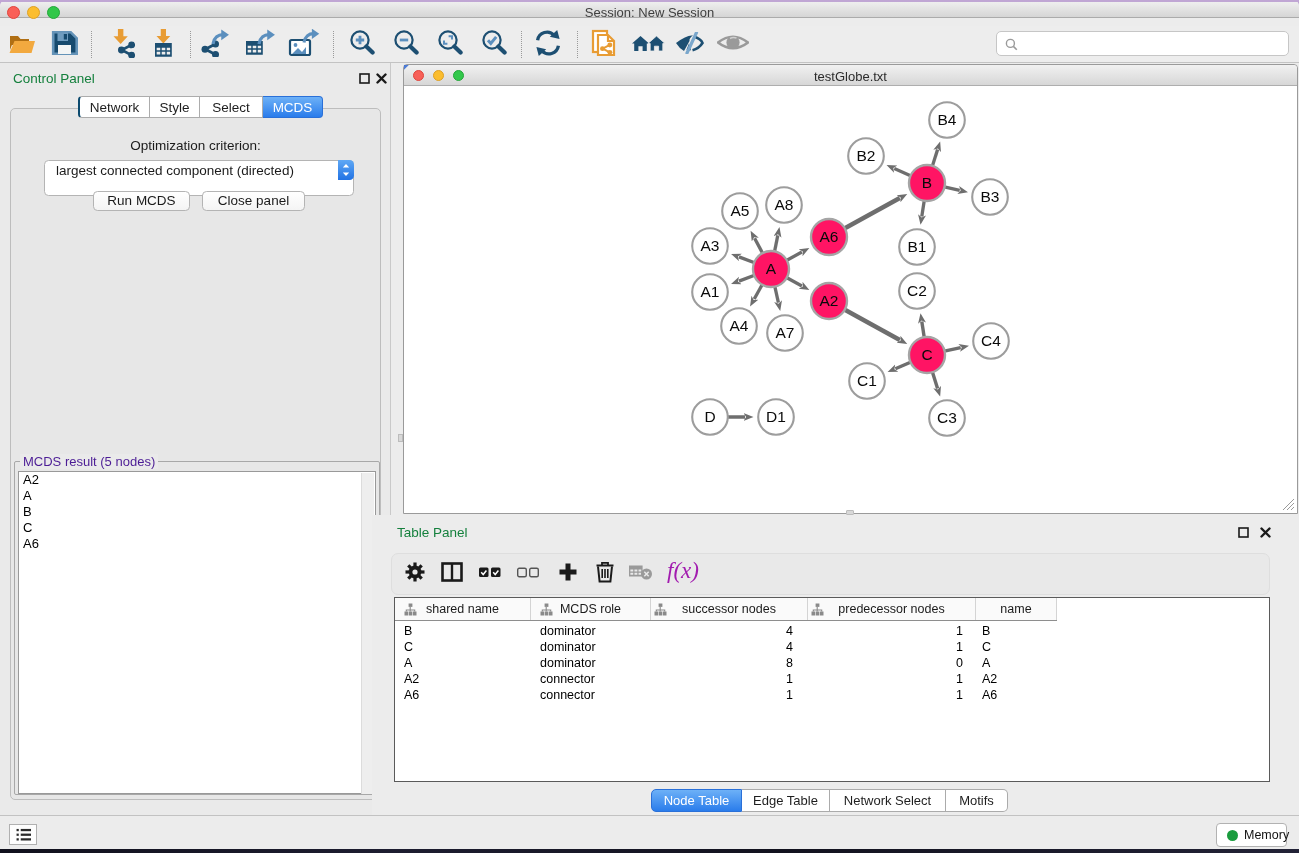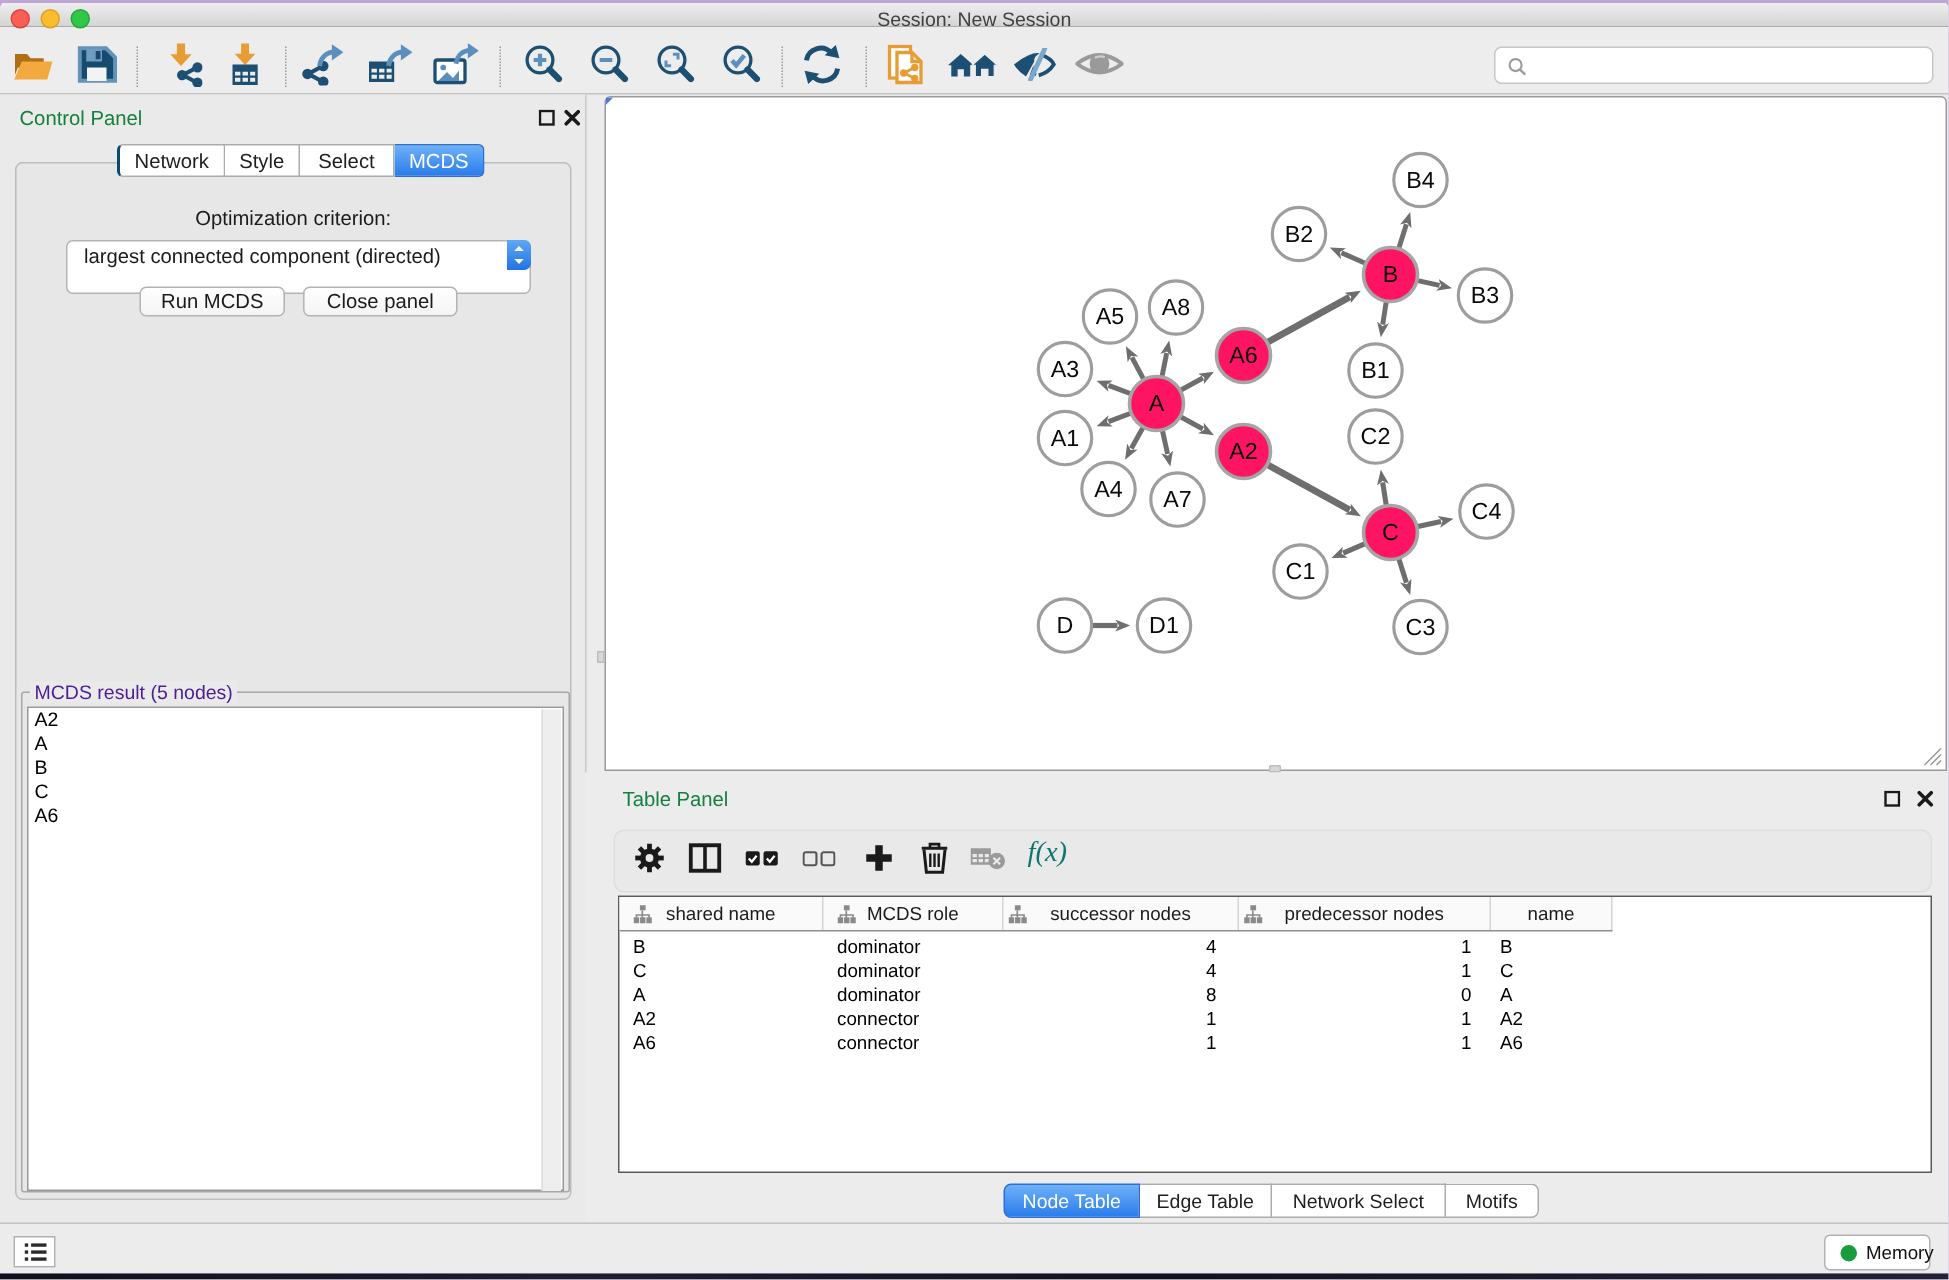--- a/index.html
+++ b/index.html
@@ -28,21 +28,21 @@
 .btn { position:absolute; height:20px; background:linear-gradient(#ffffff,#f4f4f4); border:1px solid #b4b4b4; border-radius:4.5px; font-size:13.5px; color:#1b1b1b; text-align:center; line-height:18px; }
 #fieldset { position:absolute; left:14px; top:398px; width:366px; height:334px; border:1px solid #a8a8a8; border-radius:2px; }
 #fslegend { position:absolute; left:5px; top:-8px; background:#eaeaea; padding:0 3px; font-size:13px; color:#4c1d95; }
 #fslist { position:absolute; left:3px; top:9px; width:358px; height:323px; background:#fff; border:1px solid #999; font-size:13px; color:#000; }
 #fslist .li { padding-left:4px; height:16px; line-height:16px; }
 #fsscroll { position:absolute; right:1px; top:1px; width:13px; height:321px; background:#eeeeee; border-left:1px solid #dcdcdc; }
 #netwin { position:absolute; left:403px; top:64px; width:895px; height:450px; background:#fff; border:1px solid #9a9a9a; border-radius:4px 4px 0 0; }
 #nettitle { position:absolute; left:0; top:0; width:100%; height:21px; background:linear-gradient(#f1f1f1,#d7d7d7); border-bottom:1px solid #aeaeae; border-radius:4px 4px 0 0; }
 #nettitle .t { position:absolute; width:100%; text-align:center; top:3.5px; font-size:13px; color:#2b2b2b; }
 .tl2 { position:absolute; width:11px; height:11px; border-radius:50%; top:5px; }
-#tpanel { position:absolute; left:390px; top:515px; width:869px; height:300px; background:#ececec; }
+#tpanel { position:absolute; left:372px; top:515px; width:869px; height:300px; background:#ececec; }
 #ttools { position:absolute; left:19px; top:38px; width:879px; height:42px; background:#e9e9e9; border:1px solid #dedede; border-radius:7px; }
 #ttable { position:absolute; left:22px; top:82px; width:876px; height:185px; background:#fff; border:1px solid #5a5a5a; }
 #thead { position:absolute; left:0; top:0; width:662px; height:23px; background:#fafafa; border-bottom:1px solid #8e8e8e; }
 .hcell { position:absolute; top:0; height:22px; border-right:1px solid #d4d4d4; }
 .hlab { position:absolute; top:4px; font-size:12.5px; color:#1b1b1b; width:100%; text-align:center; }
 .hic { position:absolute; top:5px; }
 .trow { position:absolute; font-size:12.5px; color:#000; height:16px; line-height:16px; }
 #tabs2 { position:absolute; left:279px; top:274px; height:23px; display:flex; }
 .tab2 { height:23px; line-height:22px; font-size:13px; text-align:center; background:#fff; border:1px solid #ababab; border-left:none; color:#1e1e1e; }
 .tab2.first { border-left:1px solid #ababab; border-radius:5px 0 0 5px; }
@@ -225,20 +225,26 @@
           <div class="li">A</div>
           <div class="li">B</div>
           <div class="li">C</div>
           <div class="li">A6</div>
         <div id="fsscroll"></div>
       </div>
     </div>
   </div>
 
   <div id="netwin">
+    <div id="nettitle">
+      <div class="tl2" style="left:9px;background:#f76058;border:0.5px solid #e0443c"></div>
+      <div class="tl2" style="left:29px;background:#fbbd2e;border:0.5px solid #dfa023"></div>
+      <div class="tl2" style="left:49px;background:#33c84b;border:0.5px solid #24a73a"></div>
+      <div class="t">testGlobe.txt</div>
+    </div>
     <svg style="position:absolute;left:0;top:0" width="8" height="8" viewBox="0 0 8 8">
         <path d="M0,0 h8 L0,8 z" fill="#3b6fd4" opacity="0.9" transform="scale(0.6)"></path>
       </svg>
     <svg style="position:absolute;right:2px;bottom:2px" width="13" height="13" viewBox="0 0 13 13">
         <g stroke="#9a9a9a" stroke-width="1">
           <line x1="12" y1="1" x2="1" y2="12"></line>
           <line x1="12" y1="5" x2="5" y2="12"></line>
           <line x1="12" y1="9" x2="9" y2="12"></line>
         </g>
       </svg>
@@ -372,21 +378,21 @@
           <path d="M7.2,8 v9 M10,8 v9 M12.8,8 v9" stroke-width="1.6"></path>
         </g>
       </svg>
       <svg class="ic" style="left:257px;top:49px" width="24" height="16" viewBox="0 0 24 16">
         <g transform="translate(0,1.5) scale(0.85)" fill="#9a9a9a">
           <path d="M0,0 h16 v13 h-16 z M1.6,4.6 h3.4 v2.4 h-3.4 z M6.4,4.6 h3.4 v2.4 h-3.4 z M11.2,4.6 h3.2 v2.4 h-3.2 z M1.6,8.4 h3.4 v2.6 h-3.4 z M6.4,8.4 h3.4 v2.6 h-3.4 z M11.2,8.4 h3.2 v2.6 h-3.2 z" fill-rule="evenodd"></path>
         </g>
         <circle cx="17.5" cy="10" r="5.5" fill="#9a9a9a"></circle>
         <path d="M15.3,7.8 l4.4,4.4 M19.7,7.8 l-4.4,4.4" stroke="#e9e9e9" stroke-width="1.5"></path>
       </svg>
-    <div style="position:absolute;left:295px;top:43px;font-family:'Liberation Serif',serif;font-style:italic;font-size:19px;color:#0f766e">f(x)</div>
+    <div style="position:absolute;left:295px;top:43px;font-family:'Liberation Serif',serif;font-style:italic;font-size:23px;color:#a21caf">f(x)</div>
     <div id="ttable">
       <div id="thead">
         <div class="hcell" style="left:0;width:136px">
             <div class="hlab">shared name</div>
           </div>
         <div class="hcell" style="left:136px;width:120px">
             <div class="hlab">MCDS role</div>
           </div>
         <div class="hcell" style="left:256px;width:157px">
             <div class="hlab">successor nodes</div>

